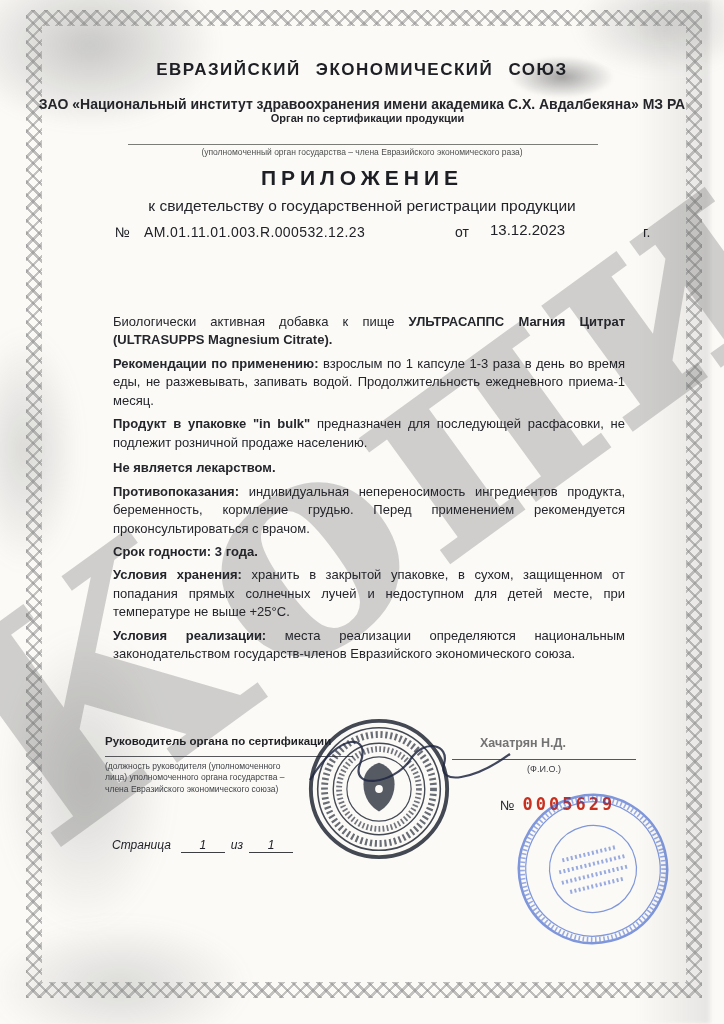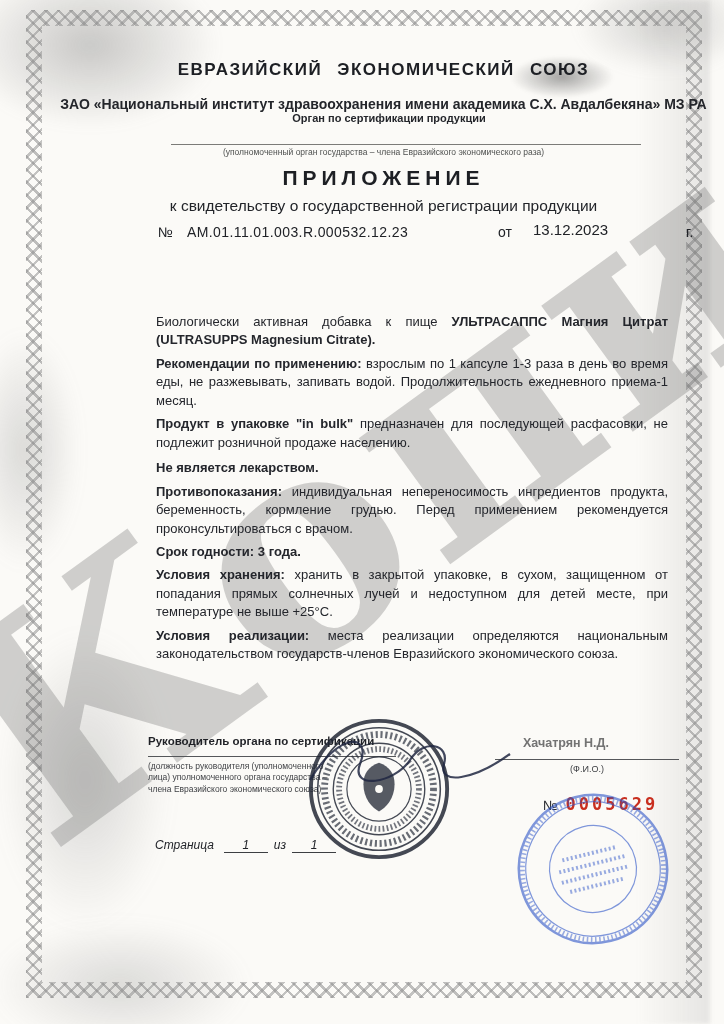--- a/index.html
+++ b/index.html
@@ -43,21 +43,21 @@
   .lace-b{border-image:repeating-linear-gradient(-45deg, rgba(140,140,140,.5) 0 2.5px, rgba(0,0,0,0) 2.5px 9px) 16;}
   
   .watermark{
     position:absolute;left:-100px;top:350px;width:920px;z-index:2;
     text-align:center;pointer-events:none;
     font-family:"DejaVu Serif", serif;font-weight:bold;font-size:300px;line-height:1;
     letter-spacing:6px;color:rgba(105,105,105,.30);
     transform:rotate(-36deg);
   }
   
-  .content-layer{position:absolute;inset:0;z-index:3;margin-left:43px;}
+  .content-layer{position:absolute;inset:0;z-index:3;}
   .abs{position:absolute;}
   .ctr{left:0;right:0;text-align:center;}
   .hdr-union{top:60px;font-size:17px;font-weight:bold;letter-spacing:1.5px;word-spacing:9px;color:#1d1f24;}
   .hdr-org{top:96px;font-size:14px;font-weight:bold;color:#24262b;}
   .hdr-dept{top:112px;font-size:11px;font-weight:bold;color:#24262b;padding-left:11px;}
   .hdr-rule{top:144px;left:128px;width:470px;border-top:1px solid #7b7b78;height:0;}
   .hdr-note{top:147px;font-size:8.5px;color:#4e504f;}
   .doc-title{top:166px;font-size:21px;font-weight:bold;letter-spacing:5px;color:#1d1f24;}
   .doc-sub{top:197px;font-size:15.5px;color:#222429;}
   .numrow{top:224px;left:0;right:0;height:26px;font-size:14px;color:#202227;}

